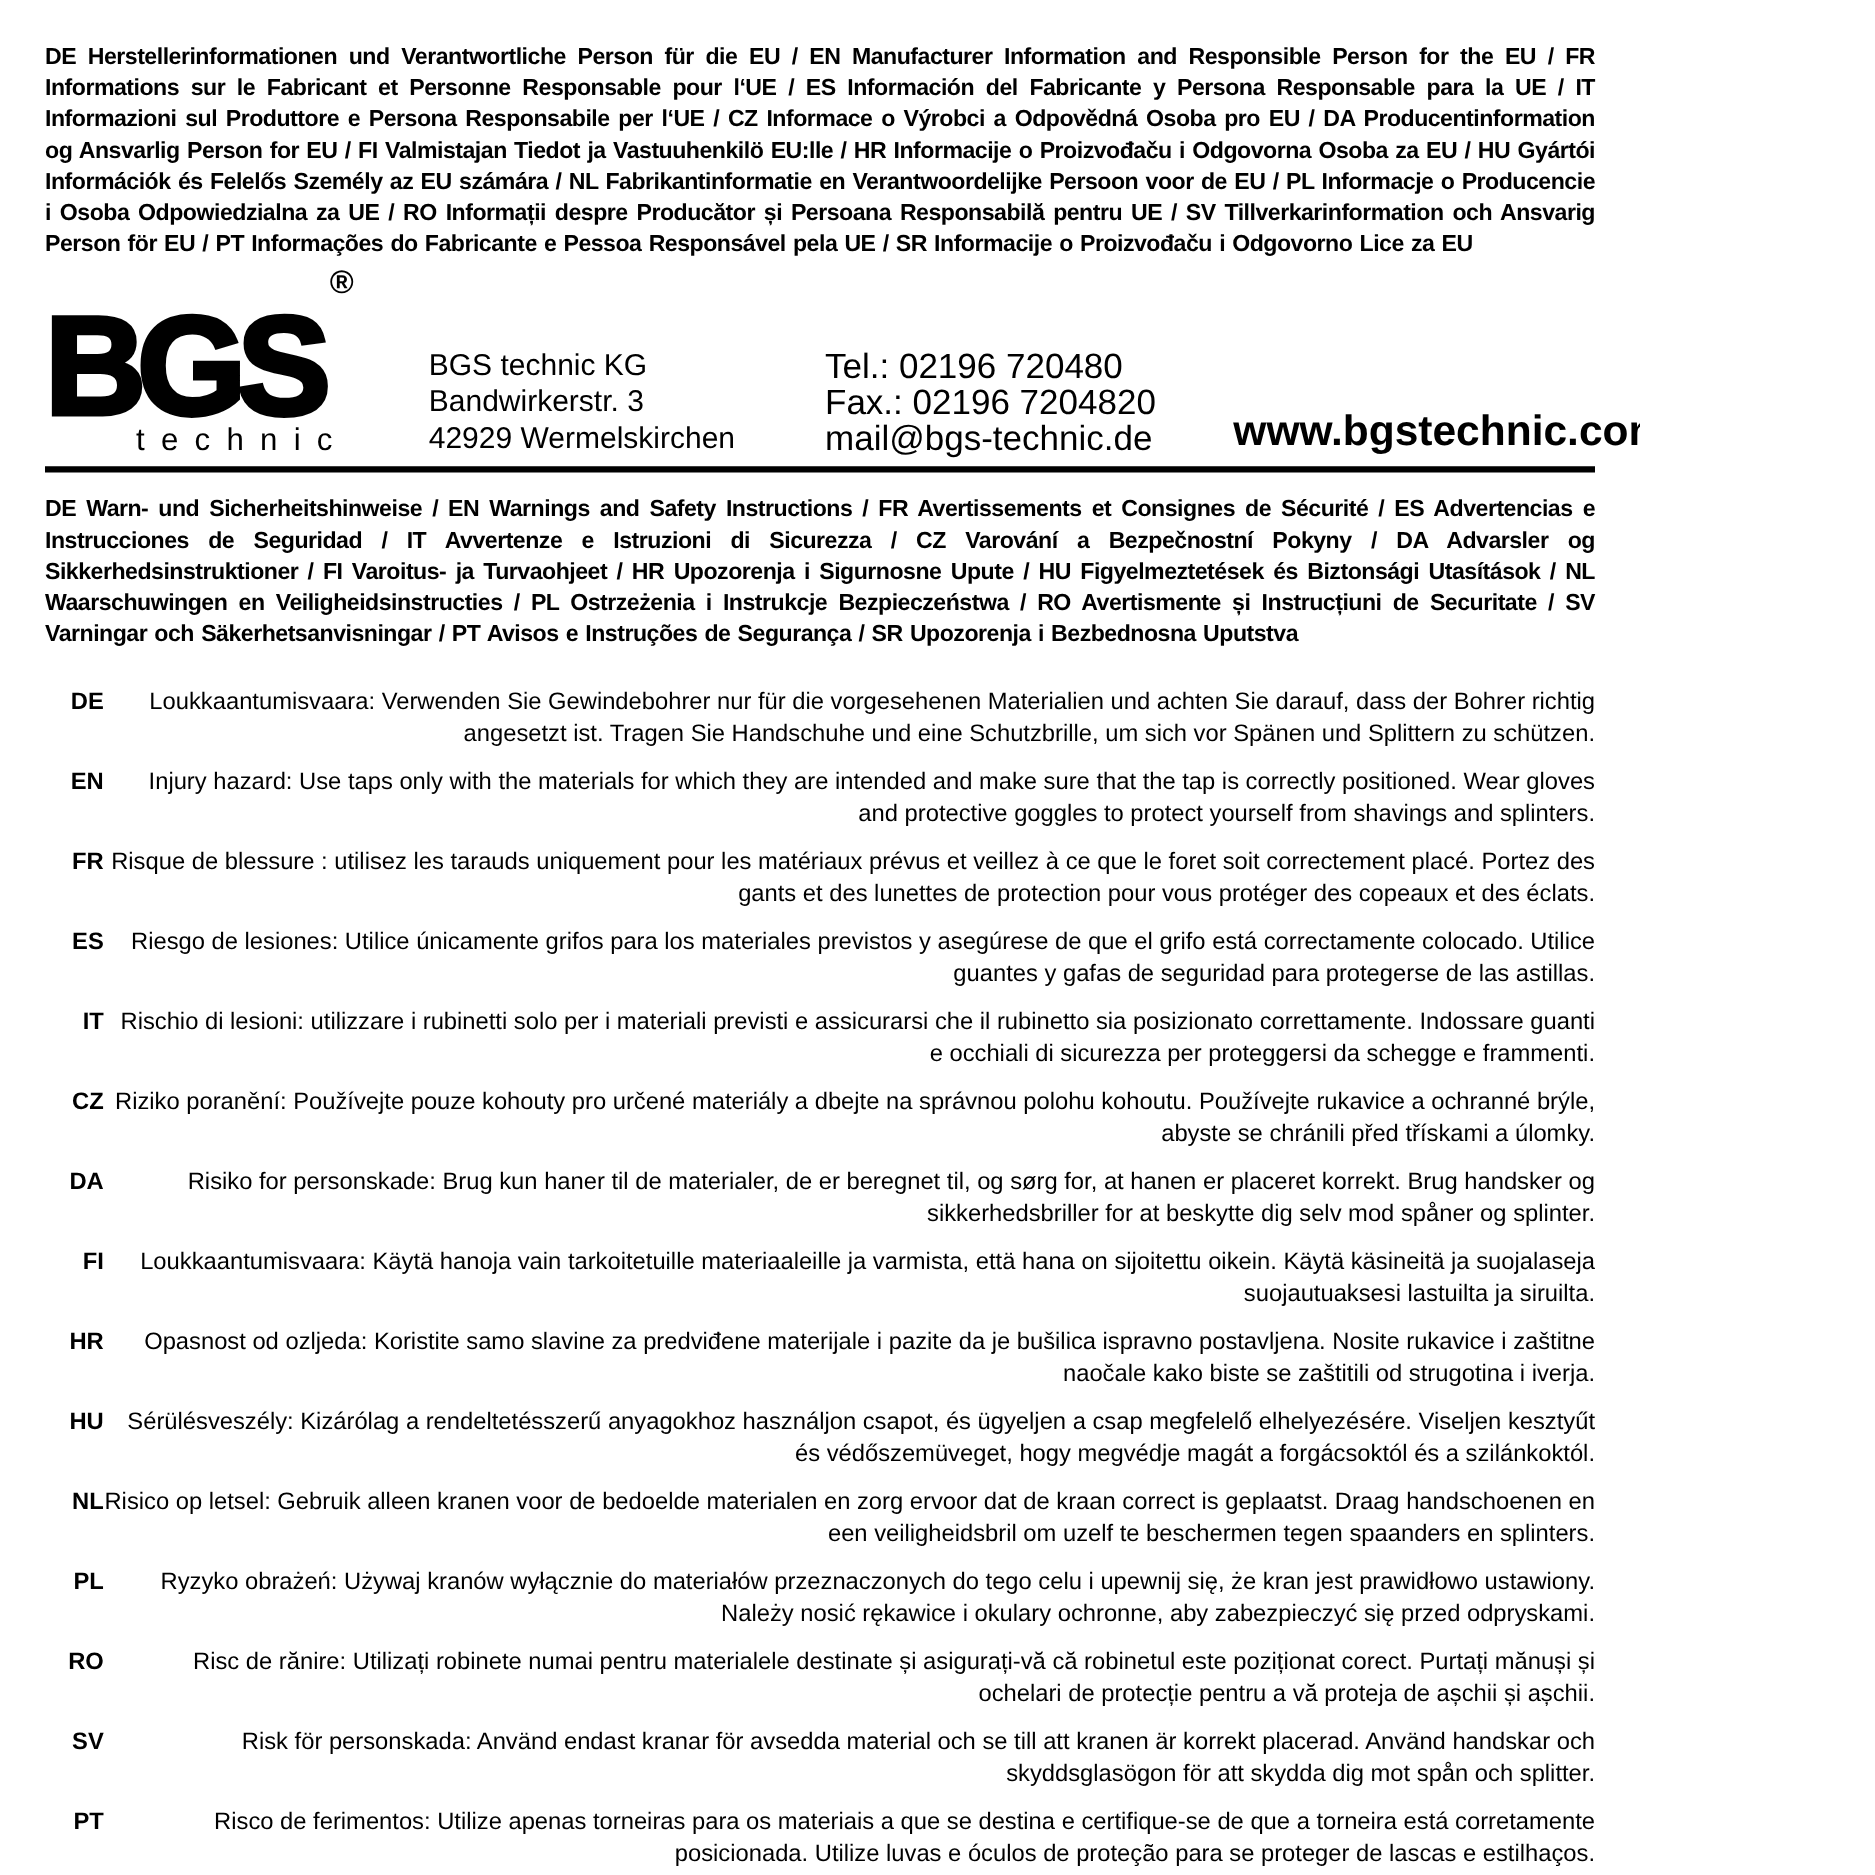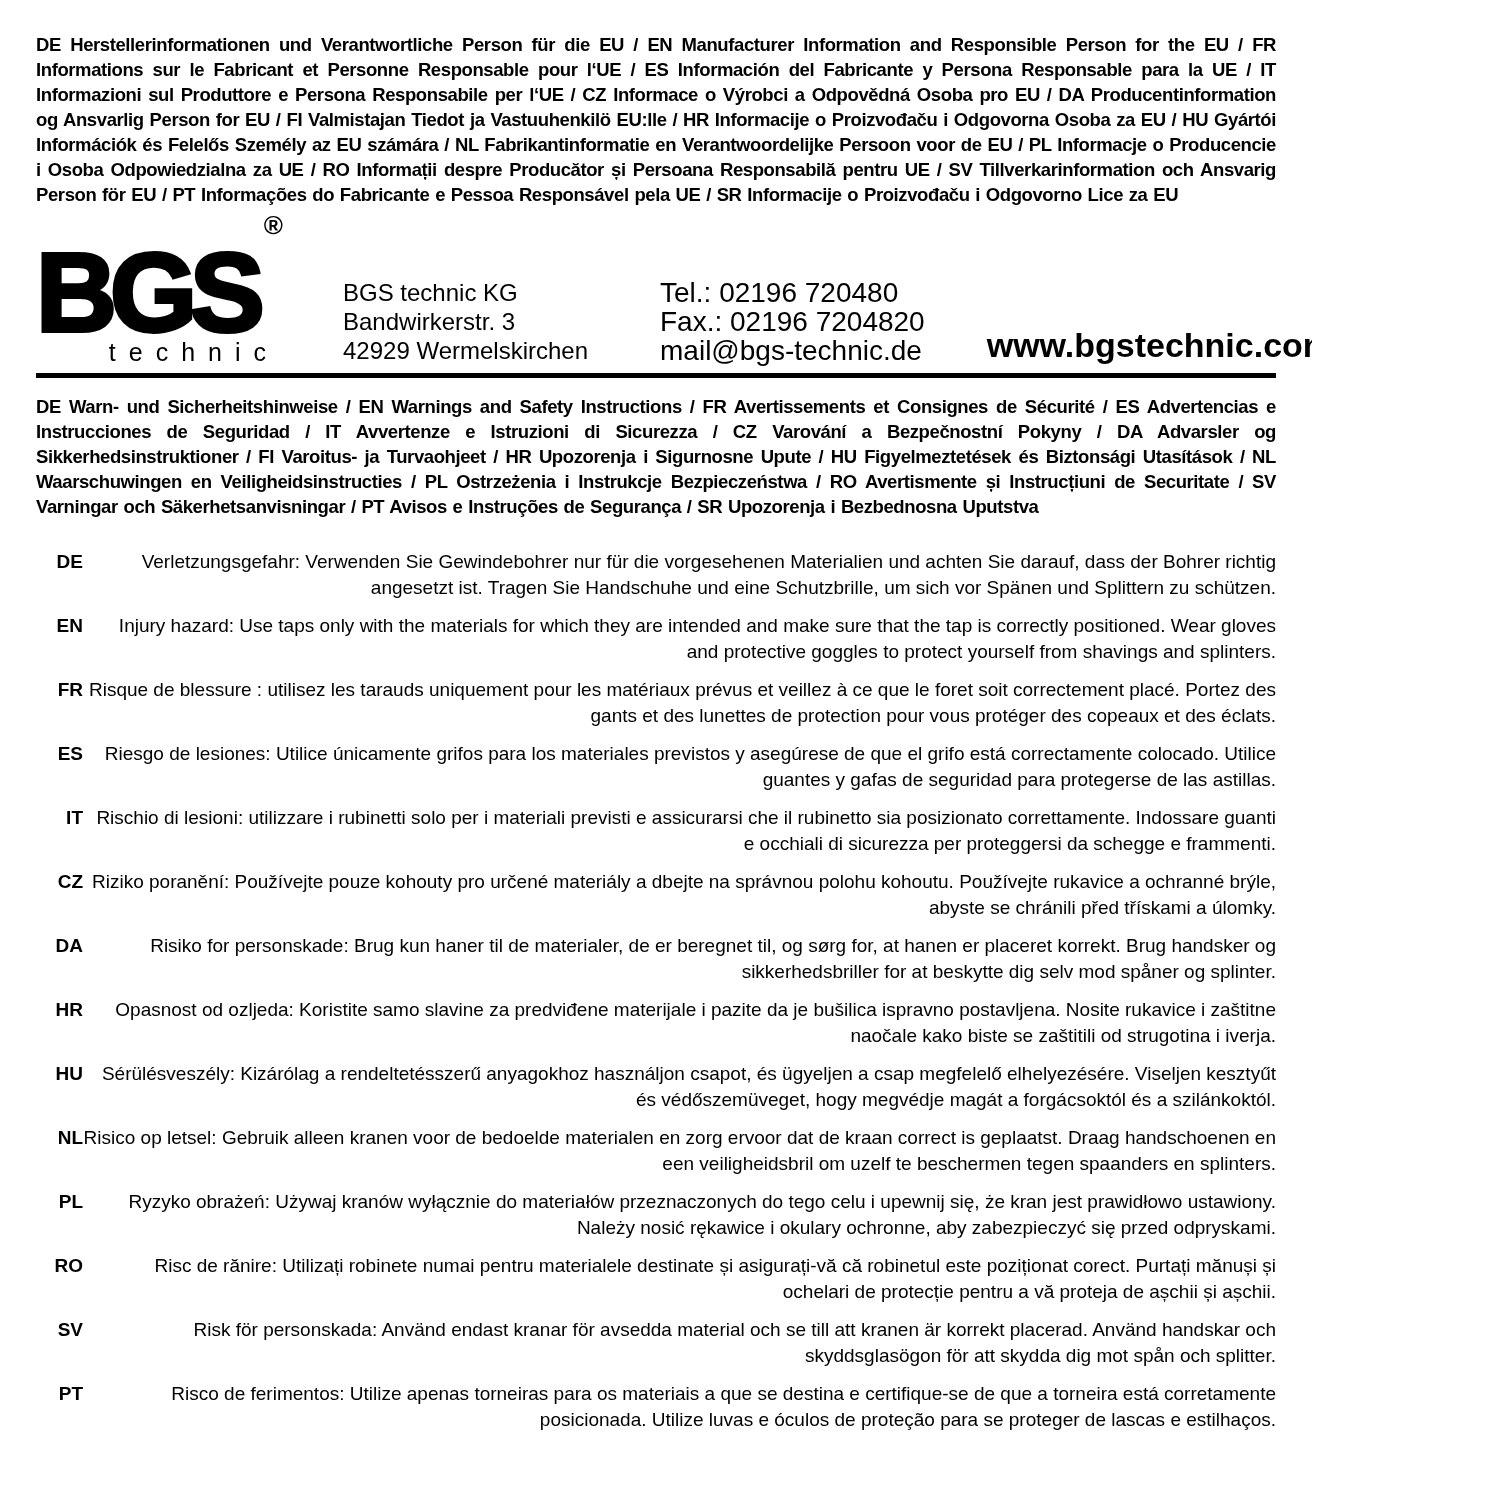--- a/index.html
+++ b/index.html
@@ -147,21 +147,21 @@
     </div>
   </div>
 
   <hr class="rule">
 
   <p class="header-block warn-header">DE Warn- und Sicherheitshinweise  /  EN Warnings and Safety Instructions  /  FR Avertissements et Consignes de Sécurité  /  ES Advertencias e Instrucciones de Seguridad  /  IT Avvertenze e Istruzioni di Sicurezza  /  CZ Varování a Bezpečnostní Pokyny  /  DA Advarsler og Sikkerhedsinstruktioner  /  FI Varoitus- ja Turvaohjeet  /  HR Upozorenja i Sigurnosne Upute  /  HU Figyelmeztetések és Biztonsági Utasítások  /  NL Waarschuwingen en Veiligheidsinstructies  /  PL Ostrzeżenia i Instrukcje Bezpieczeństwa  /  RO Avertismente și Instrucțiuni de Securitate  /  SV Varningar och Säkerhetsanvisningar  /  PT Avisos e Instruções de Segurança  /  SR Upozorenja i Bezbednosna Uputstva</p>
 
   <div class="warn-list" id="warn-list">
   <div class="warn-item">
     <span class="warn-code">DE</span>
-    <span class="warn-text">Verletzungsgefahr: Verwenden Sie Gewindebohrer nur für die vorgesehenen Materialien und achten Sie darauf, dass der Bohrer richtig angesetzt ist. Tragen Sie Handschuhe und eine Schutzbrille, um sich vor Spänen und Splittern zu schützen.</span>
+    <span class="warn-text">Loukkaantumisvaara: Verwenden Sie Gewindebohrer nur für die vorgesehenen Materialien und achten Sie darauf, dass der Bohrer richtig angesetzt ist. Tragen Sie Handschuhe und eine Schutzbrille, um sich vor Spänen und Splittern zu schützen.</span>
   </div>
 
   <div class="warn-item">
     <span class="warn-code">EN</span>
     <span class="warn-text">Injury hazard: Use taps only with the materials for which they are intended and make sure that the tap is correctly positioned. Wear gloves and protective goggles to protect yourself from shavings and splinters.</span>
   </div>
 
   <div class="warn-item">
     <span class="warn-code">FR</span>
     <span class="warn-text">Risque de blessure : utilisez les tarauds uniquement pour les matériaux prévus et veillez à ce que le foret soit correctement placé. Portez des gants et des lunettes de protection pour vous protéger des copeaux et des éclats.</span>
@@ -180,20 +180,24 @@
   <div class="warn-item">
     <span class="warn-code">CZ</span>
     <span class="warn-text">Riziko poranění: Používejte pouze kohouty pro určené materiály a dbejte na správnou polohu kohoutu. Používejte rukavice a ochranné brýle, abyste se chránili před třískami a úlomky.</span>
   </div>
 
   <div class="warn-item">
     <span class="warn-code">DA</span>
     <span class="warn-text">Risiko for personskade: Brug kun haner til de materialer, de er beregnet til, og sørg for, at hanen er placeret korrekt. Brug handsker og sikkerhedsbriller for at beskytte dig selv mod spåner og splinter.</span>
   </div>
 
+  <div class="warn-item">
+    <span class="warn-code">FI</span>
+    <span class="warn-text">Loukkaantumisvaara: Käytä hanoja vain tarkoitetuille materiaaleille ja varmista, että hana on sijoitettu oikein. Käytä käsineitä ja suojalaseja suojautuaksesi lastuilta ja siruilta.</span>
+  </div>
 
   <div class="warn-item">
     <span class="warn-code">HR</span>
     <span class="warn-text">Opasnost od ozljeda: Koristite samo slavine za predviđene materijale i pazite da je bušilica ispravno postavljena. Nosite rukavice i zaštitne naočale kako biste se zaštitili od strugotina i iverja.</span>
   </div>
 
   <div class="warn-item">
     <span class="warn-code">HU</span>
     <span class="warn-text">Sérülésveszély: Kizárólag a rendeltetésszerű anyagokhoz használjon csapot, és ügyeljen a csap megfelelő elhelyezésére. Viseljen kesztyűt és védőszemüveget, hogy megvédje magát a forgácsoktól és a szilánkoktól.</span>
   </div>

